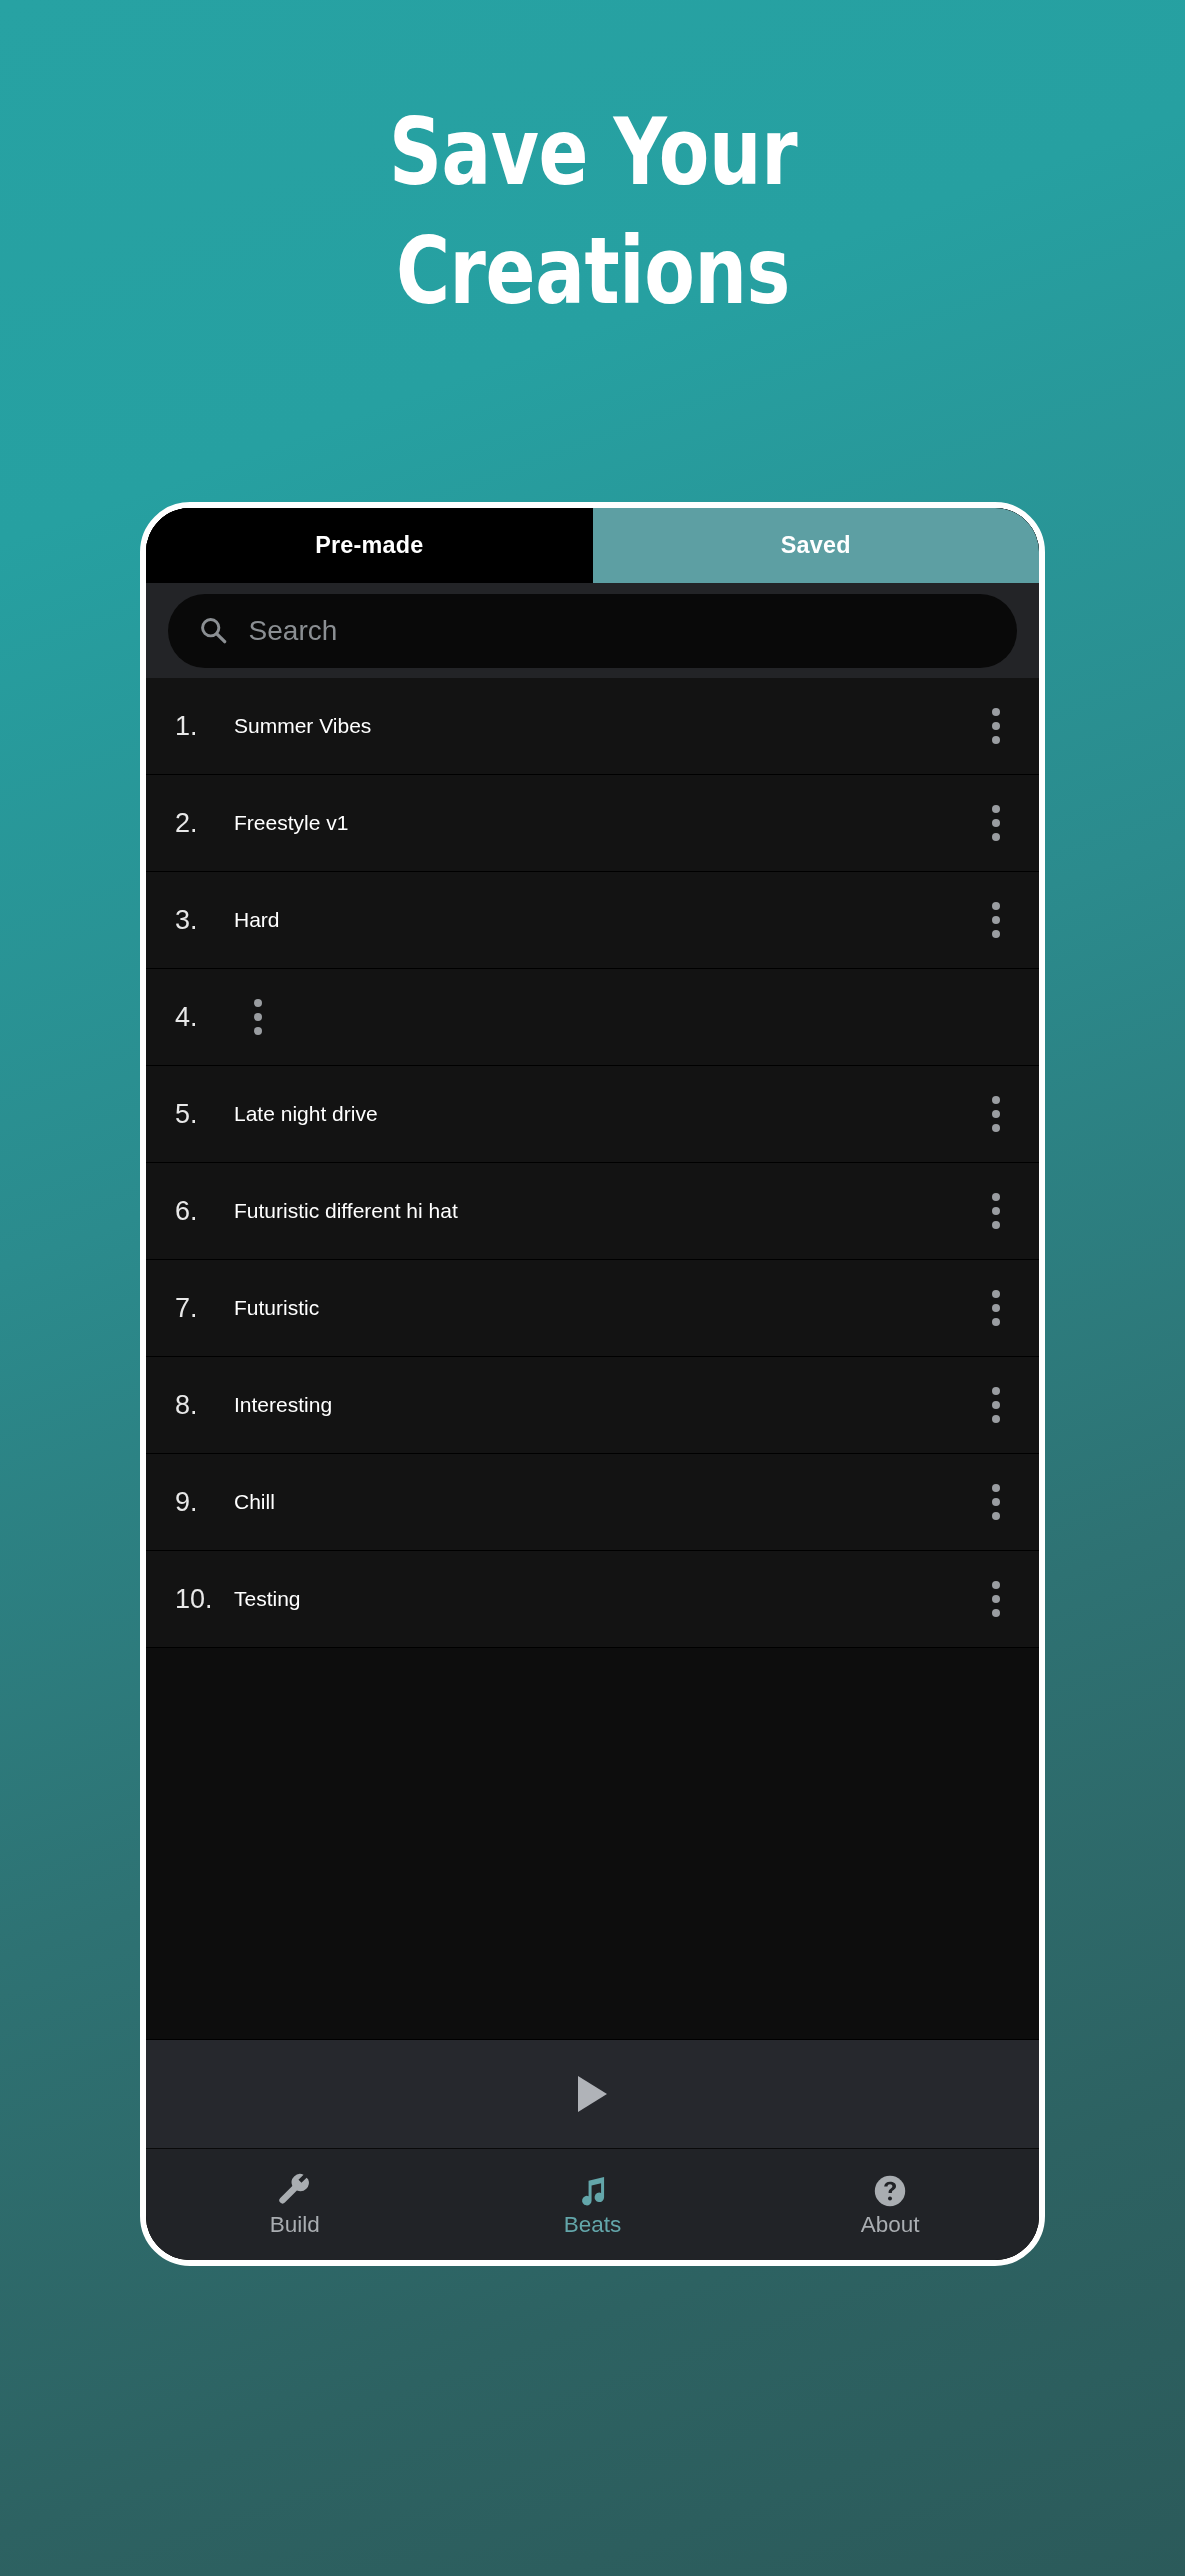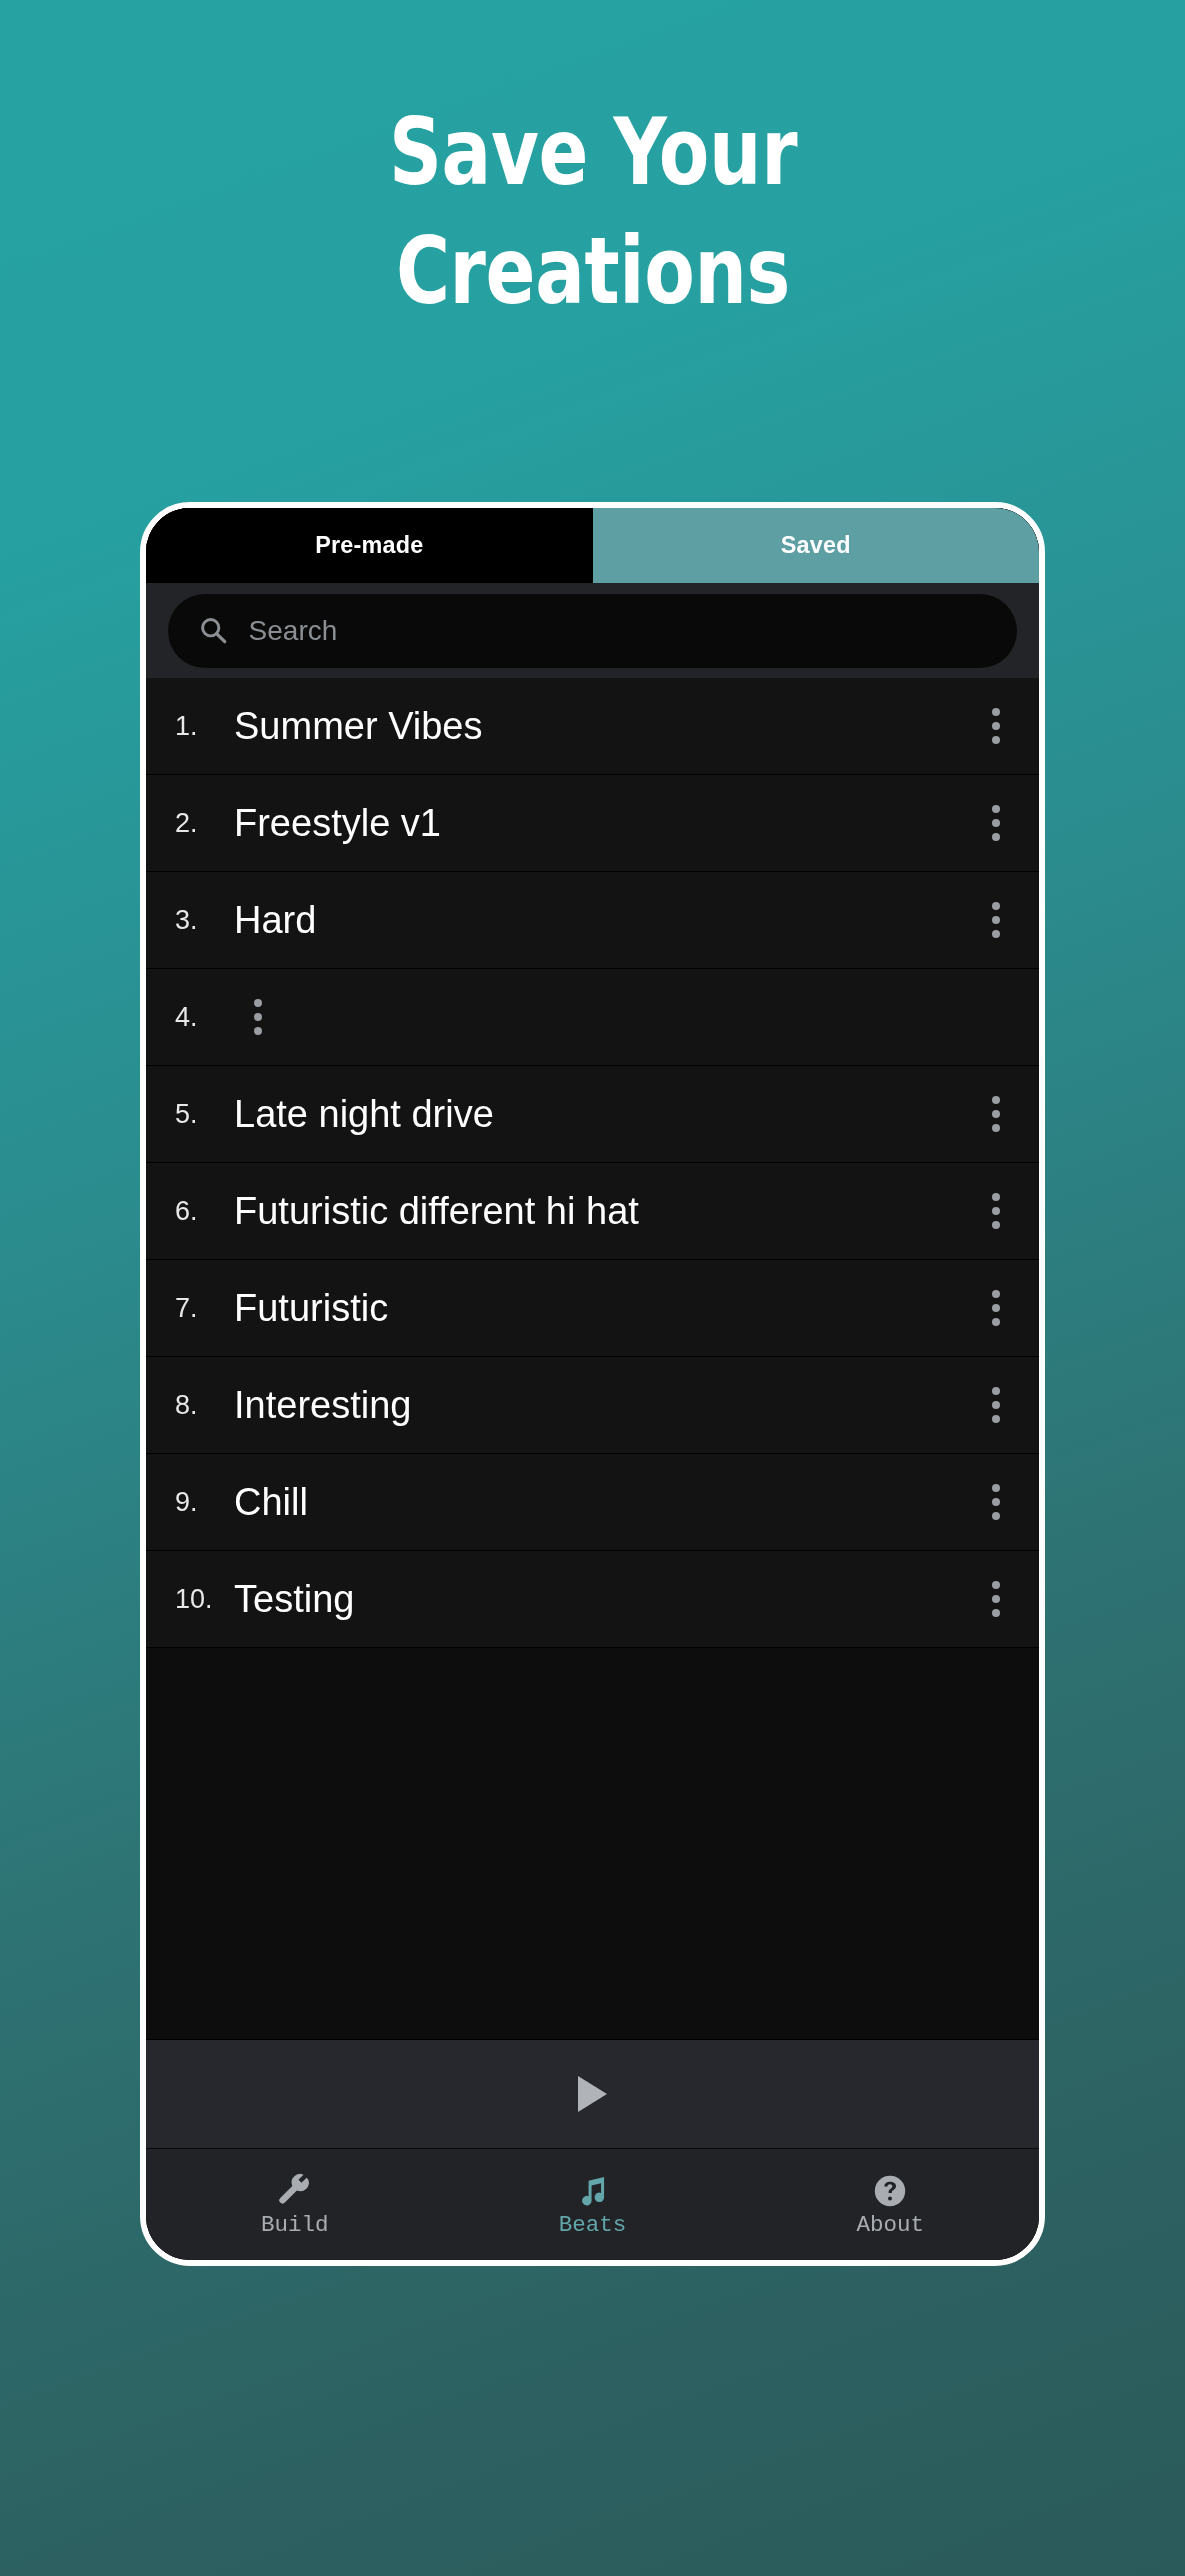--- a/index.html
+++ b/index.html
@@ -147,21 +147,21 @@
   .row-num {
     width: 59px;
     flex: 0 0 59px;
     color: #e8e8e8;
     font-size: 27px;
     text-align: left;
   }
   .row-title {
     flex: 1 1 auto;
     color: #ffffff;
-    font-size: 38px;
+    font-size: 21px;
     white-space: nowrap;
     overflow: hidden;
   }
   .kebab {
     flex: 0 0 47px;
     width: 47px;
     height: 54px;
     display: flex;
     flex-direction: column;
     align-items: center;
@@ -203,21 +203,20 @@
     display: flex;
     border-top: 1.8px solid #0a0a0a;
   }
   .navitem {
     flex: 1 1 33.33%;
     display: flex;
     flex-direction: column;
     align-items: center;
     justify-content: center;
     gap: 2px;
-    font-family: Liberation Mono, monospace;
   }
   .navitem .nav-icon {
     width: 38px;
     height: 38px;
     display: block;
   }
   .navitem .nav-label {
     font-size: 22.5px;
     color: #a9adb1;
   }

